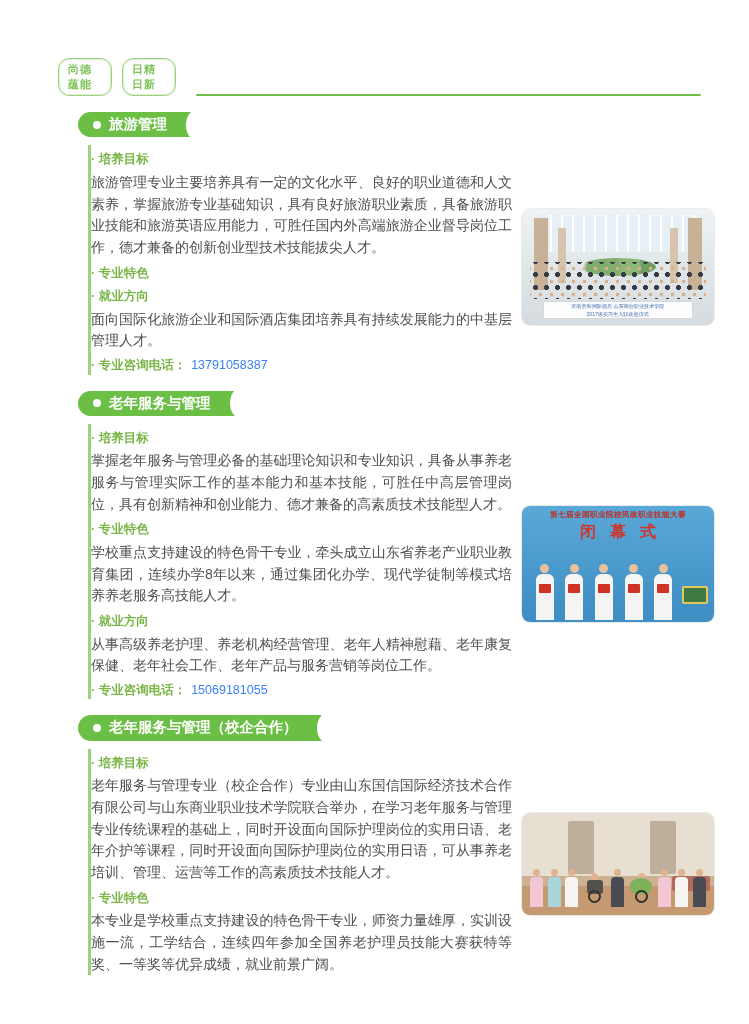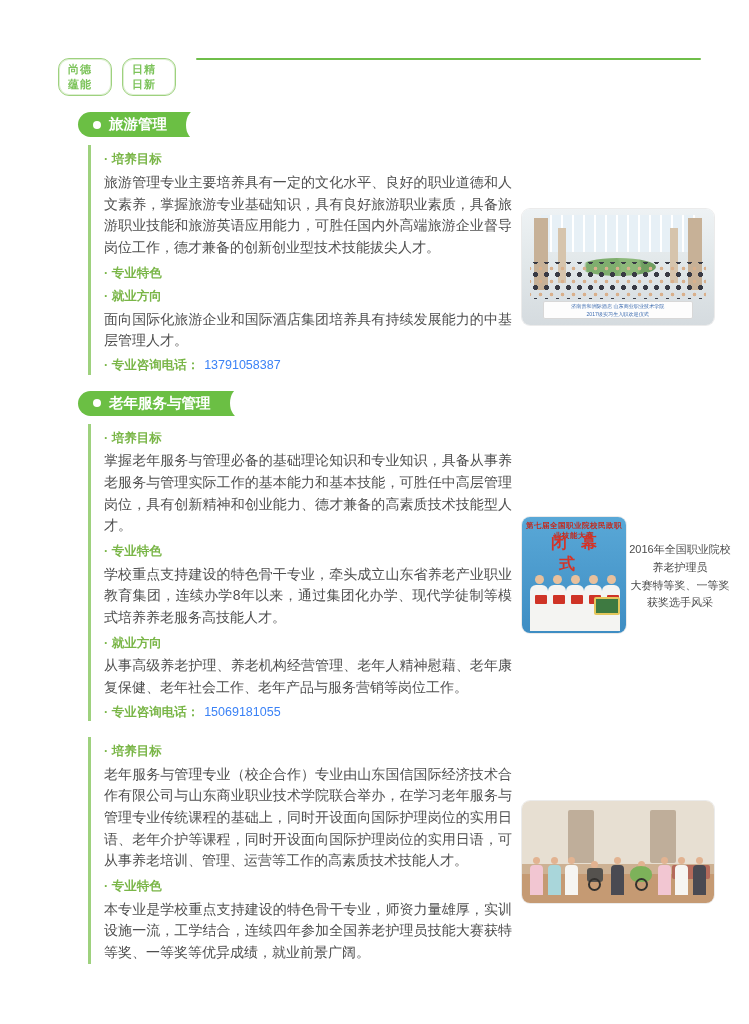--- a/index.html
+++ b/index.html
@@ -1,38 +1,38 @@
 <!DOCTYPE html>
 <html><head>
 <meta charset="utf-8">
 <style>
   * { margin:0; padding:0; box-sizing:border-box; }
   html,body { background:#ffffff; }
   body { font-family:"Liberation Sans","DejaVu Sans",sans-serif; }
   .page { position:relative; width:749px; height:1024px; margin:0 auto; background:#fff; overflow:hidden; }
 
   
-  .page-header { display:flex; align-items:flex-start; padding:58px 48px 0 58px; }
+  .page-header { display:flex; align-items:flex-end; padding:58px 48px 0 58px; }
   .badge { display:inline-block; font-size:11px; font-weight:bold; color:#7cc35a;
            border:1px solid #9ed17e; border-radius:11px; padding:3px 9px; margin-right:10px;
            box-shadow:0 0 0 2px #fff, inset 0 0 0 1px rgba(158,209,126,.35); letter-spacing:1px; background:#fff; }
   .header-rule { flex:0 0 auto; width:505px; height:2px; background:#6fbe4a; margin-left:10px; border-radius:1px; }
 
   
   .major-section { margin:16px 0 0 78px; }
   .ribbon { position:relative; display:inline-flex; align-items:center; gap:8px;
             background:#6bbf44; color:#fff; font-weight:bold; font-size:14.5px;
             padding:4px 30px 4px 15px; border-radius:14px 4px 4px 14px; line-height:1.2; }
   .ribbon::after { content:""; position:absolute; right:-9px; top:50%; transform:translateY(-50%);
                    width:20px; height:30px; background:#fff; border-radius:50%; }
   .dot { width:8px; height:8px; border-radius:50%; background:#fff; flex:0 0 auto; }
 
   
   .section-body { display:flex; margin-top:8px; }
-  .text-col { width:424px; border-left:3px solid #9ed17e; padding-left:13px; margin-left:10px; }
+  .text-col { width:424px; border-left:3px solid #9ed17e; margin-left:10px; }
   .blabel { font-size:12.5px; font-weight:bold; color:#7ab648; margin:6px 0 3px 0; line-height:1.4; }
   .blabel::before { content:"· "; }
   .btext { font-size:14px; color:#4f4f4f; line-height:1.55; text-align:justify; }
   .contact { display:flex; align-items:baseline; margin-top:5px; }
   .contact .blabel { margin:0; }
   .cval { font-size:12.5px; color:#3b82f6; margin-left:5px; white-space:pre-wrap; }
 
   
   .media-col { width:212px; margin-left:10px; display:flex; flex-direction:row; align-items:center; }
   .photo { position:relative; width:192px; border-radius:8px; overflow:hidden;
@@ -181,27 +181,29 @@
                 <div class="folder"></div>
               </div>
             <div class="person">
                 <div class="head"></div>
                 <div class="bodyw"></div>
                 <div class="folder"></div>
               </div>
           </div>
           <div class="board"></div>
         </div>
-        <div class="caption">2016年全国职业院校养老护理员
-大赛特等奖、一等奖获奖选手风采</div>
       </div>
     </div>
   </div>
 
   <div class="major-section">
+    <div class="ribbon">
+      <span class="dot"></span>
+      <span>老年服务与管理（校企合作）</span>
+    </div>
     <div class="section-body">
       <div class="text-col">
         <div class="blabel">培养目标</div>
         <p class="btext">老年服务与管理专业（校企合作）专业由山东国信国际经济技术合作有限公司与山东商业职业技术学院联合举办，在学习老年服务与管理专业传统课程的基础上，同时开设面向国际护理岗位的实用日语、老年介护等课程，同时开设面向国际护理岗位的实用日语，可从事养老培训、管理、运营等工作的高素质技术技能人才。</p>
         <div class="blabel">专业特色</div>
         <p class="btext">本专业是学校重点支持建设的特色骨干专业，师资力量雄厚，实训设施一流，工学结合，连续四年参加全国养老护理员技能大赛获特等奖、一等奖等优异成绩，就业前景广阔。</p>
 
       </div>
       <div class="media-col">
         <div class="photo p3">

